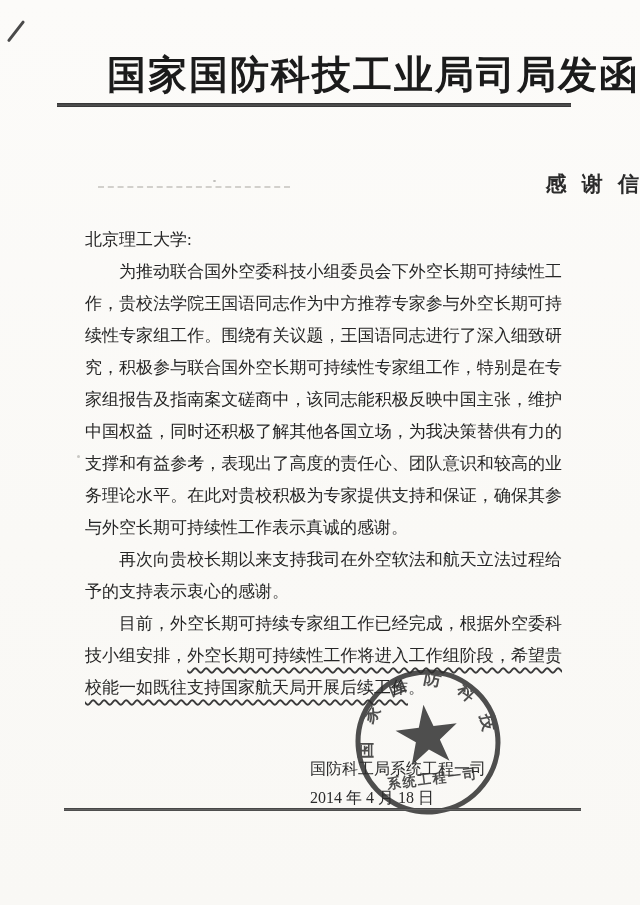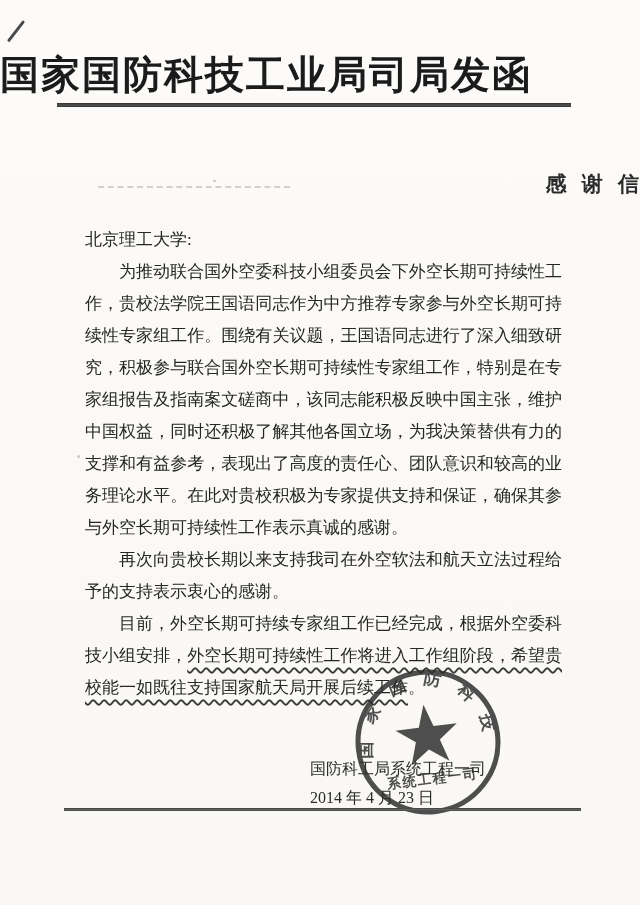--- a/index.html
+++ b/index.html
@@ -14,21 +14,21 @@
     background:linear-gradient(180deg,#fcfbf9 0%,#faf9f6 60%,#f9f8f5 100%);
   }
   
   .slash-mark{
     position:absolute;left:8px;top:40px;width:26px;height:3px;
     background:#4a4a4a;transform:rotate(-52deg);transform-origin:left center;
     border-radius:2px;
   }
   .letterhead{
     position:absolute;top:48px;left:0;width:640px;
-    text-align:left;font-size:39px;font-weight:bold;
+    text-align:right;font-size:39px;font-weight:bold;
     letter-spacing:2px;color:#1b1b1b;
     font-family:"Liberation Serif","DejaVu Serif",serif;
   }
   .header-rule{
     position:absolute;top:103px;left:57px;width:514px;height:4px;
     background:linear-gradient(180deg,#2f2f2f 0%,#555 55%,#2f2f2f 100%);
   }
   .fold-line{
     position:absolute;top:186px;left:98px;width:192px;height:0;
     border-top:2px dashed #d2d0cc;
@@ -86,21 +86,21 @@
 
   <div class="body-text">
     <p class="greeting"><span>北京理工大学:</span></p>
     <p><span>为推动联合国外空委科技小组委员会下外空长期可持续性工作，贵校法学院王国语同志作为中方推荐专家参与外空长期可持续性专家组工作。围绕有关议题，王国语同志进行了深入细致研究，积极参与联合国外空长期可持续性专家组工作，特别是在专家组报告及指南案文磋商中，该同志能积极反映中国主张，维护中国权益，同时还积极了解其他各国立场，为我决策替供有力的支撑和有益参考，表现出了高度的责任心、团队意识和较高的业务理论水平。在此对贵校积极为专家提供支持和保证，确保其参与外空长期可持续性工作表示真诚的感谢。</span></p>
     <p><span>再次向贵校长期以来支持我司在外空软法和航天立法过程给予的支持表示衷心的感谢。</span></p>
     <p><span>目前，外空长期可持续专家组工作已经完成，根据外空委科技小组安排，</span><span class="wavy">外空长期可持续性工作将进入工作组阶段，希望贵校能一如既往支持国家航天局开展后续工作</span><span>。</span></p>
   </div>
 
   <div class="signature-block">
     <div>国防科工局系统工程一司</div>
-    <div>2014 年 4 月 23 日</div>
+    <div>2014 年 4 月 18 日</div>
   </div>
 
   <svg class="seal-svg" viewBox="0 0 150 150">
     <g transform="rotate(-7 75 75)" fill="#2e2e2e" stroke="none">
       <circle cx="75" cy="75" r="69" fill="none" stroke="#2e2e2e" stroke-width="5"></circle>
       <path id="sealArc" d="M 22.4,94.2 A 56,56 0 1 1 127.6,94.2" fill="none" stroke="none"></path>
       <text font-size="17" letter-spacing="16" font-weight="bold" font-family="Liberation Serif, DejaVu Serif, serif">
         <textPath href="#sealArc" startOffset="10">国家国防科技工业局</textPath>
       </text>
       <polygon points="75,38 82.3,59.9 105.4,60.1 86.9,73.9 93.8,95.9 75,82.5 56.2,95.9 63.1,73.9 44.6,60.1 67.7,59.9"></polygon>

